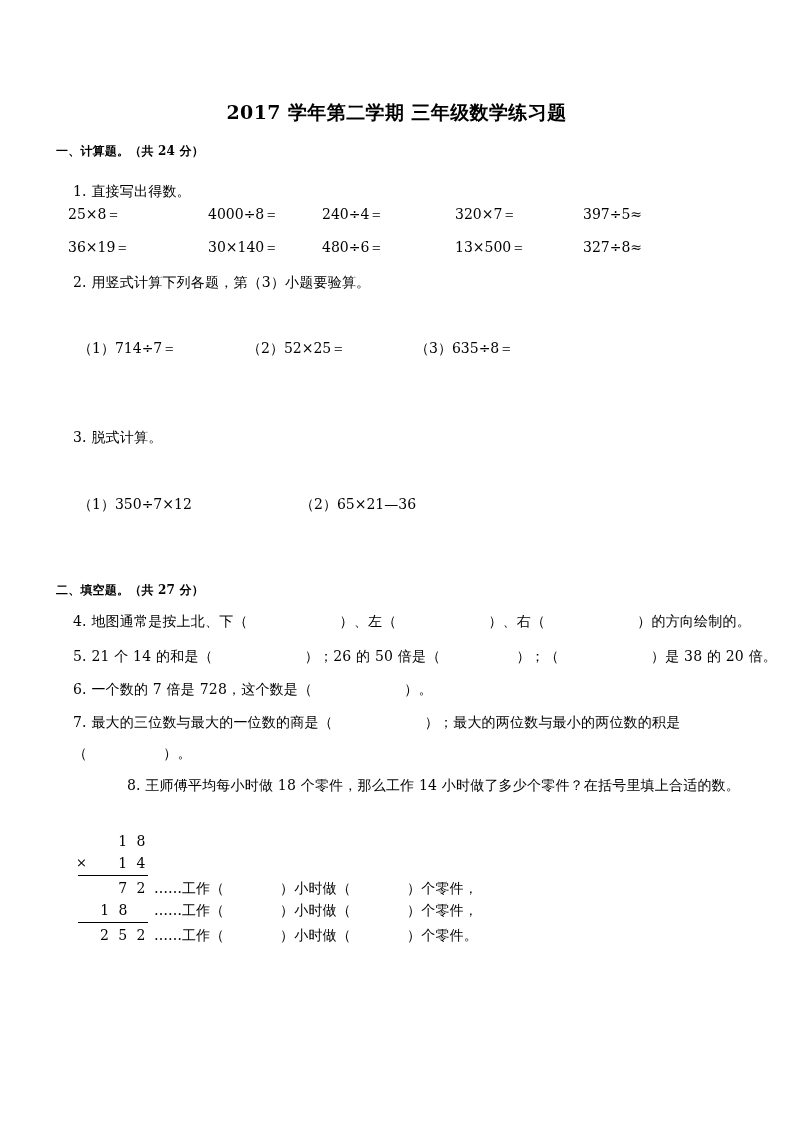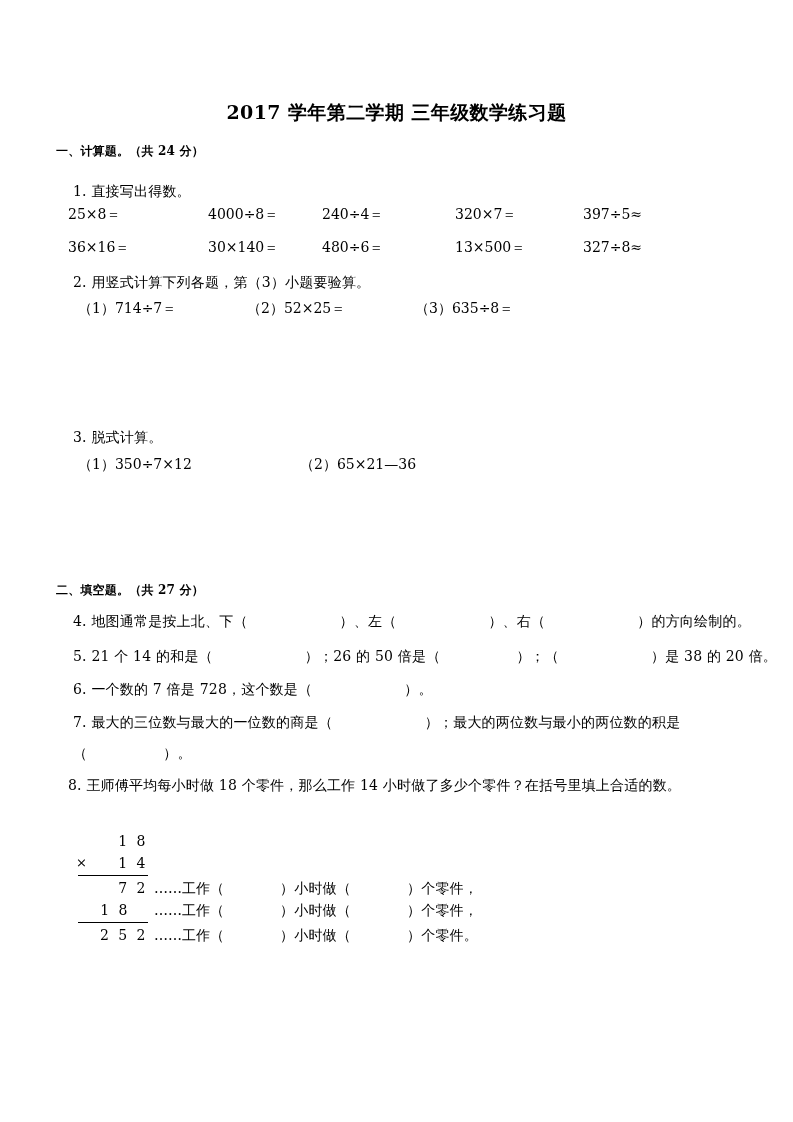--- a/index.html
+++ b/index.html
@@ -72,20 +72,21 @@
     position: absolute;
     left: 0;
     width: 793px;
     height: 22px;
     font-size: 14px;
   }
   .sub-cell {
     position: absolute;
     white-space: nowrap;
     font-size: 14px;
+    margin-top: 40px;
   }
   .blank-sm { display: inline-block; width: 56px; }
   .blank-md { display: inline-block; width: 76px; }
   .blank-lg { display: inline-block; width: 92px; }
 
   
   .vmult {
     position: absolute;
     left: 76px;
     top: 833px;
@@ -139,21 +140,21 @@
 
   <div class="calc-row" style="top:206px;">
     <span class="calc-cell" style="left:68px;">25×8＝</span>
     <span class="calc-cell" style="left:208px;">4000÷8＝</span>
     <span class="calc-cell" style="left:322px;">240÷4＝</span>
     <span class="calc-cell" style="left:455px;">320×7＝</span>
     <span class="calc-cell" style="left:583px;">397÷5≈</span>
   </div>
 
   <div class="calc-row" style="top:239px;">
-    <span class="calc-cell" style="left:68px;">36×16＝</span>
+    <span class="calc-cell" style="left:68px;">36×19＝</span>
     <span class="calc-cell" style="left:208px;">30×140＝</span>
     <span class="calc-cell" style="left:322px;">480÷6＝</span>
     <span class="calc-cell" style="left:455px;">13×500＝</span>
     <span class="calc-cell" style="left:583px;">327÷8≈</span>
   </div>
 
   <div class="q-line" style="top:271px;">2. 用竖式计算下列各题，第（3）小题要验算。</div>
 
   <div class="sub-row" style="top:300px;">
     <span class="sub-cell" style="left:78px;">（1）714÷7＝</span>
@@ -173,21 +174,21 @@
   <div class="q-line" style="top:610px;"><span>4. 地图通常是按上北、下（</span><span class="blank-lg"></span><span>）、左（</span><span class="blank-lg"></span><span>）、右（</span><span class="blank-lg"></span><span>）的方向绘制的。</span></div>
 
   <div class="q-line" style="top:645px;"><span>5. 21 个 14 的和是（</span><span class="blank-lg"></span><span>）；26 的 50 倍是（</span><span class="blank-md"></span><span>）；（</span><span class="blank-lg"></span><span>）是 38 的 20 倍。</span></div>
 
   <div class="q-line" style="top:678px;"><span>6. 一个数的 7 倍是 728，这个数是（</span><span class="blank-lg"></span><span>）。</span></div>
 
   <div class="q-line" style="top:711px;"><span>7. 最大的三位数与最大的一位数的商是（</span><span class="blank-lg"></span><span>）；最大的两位数与最小的两位数的积是</span></div>
 
   <div class="q-line" style="top:742px;"><span>（</span><span class="blank-md"></span><span>）。</span></div>
 
-  <div class="q-block" style="top:770px;">8. 王师傅平均每小时做 18 个零件，那么工作 14 小时做了多少个零件？在括号里填上合适的数。</div>
+  <div class="q-block" style="top:770px;text-align:right;">8. 王师傅平均每小时做 18 个零件，那么工作 14 小时做了多少个零件？在括号里填上合适的数。</div>
 
   <div class="vmult">
     <div class="vm-grid">
 
       <div class="vm-line">
         <span class="vm-num">1 8</span>
       </div>
 
       <div class="vm-line">
         <span class="vm-op">×</span>

